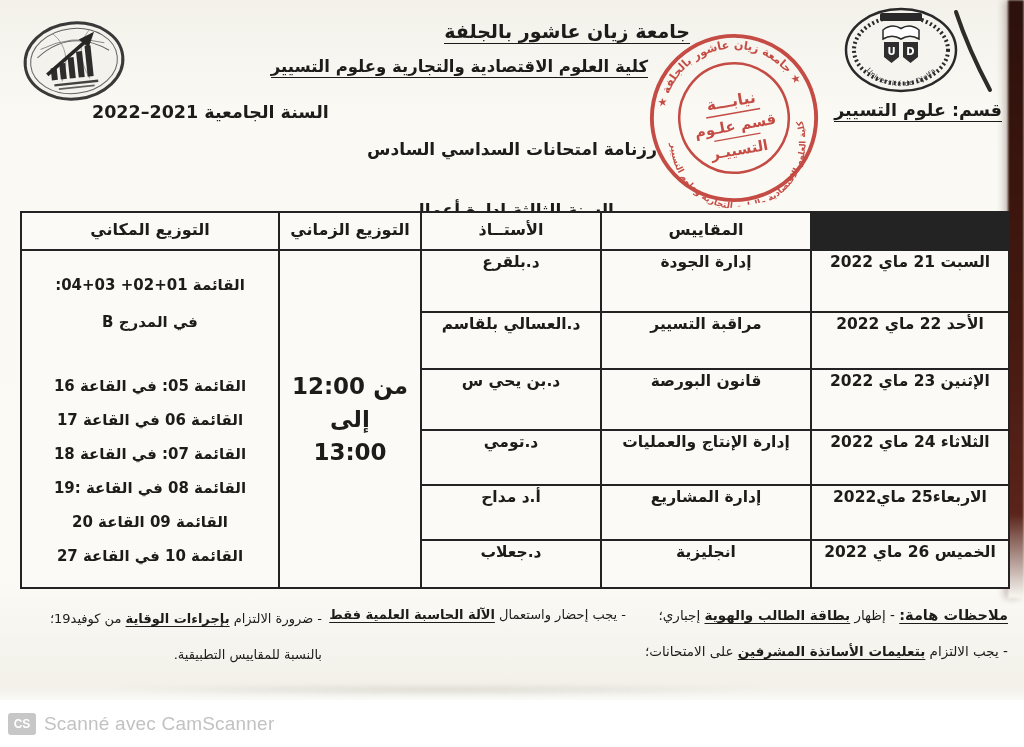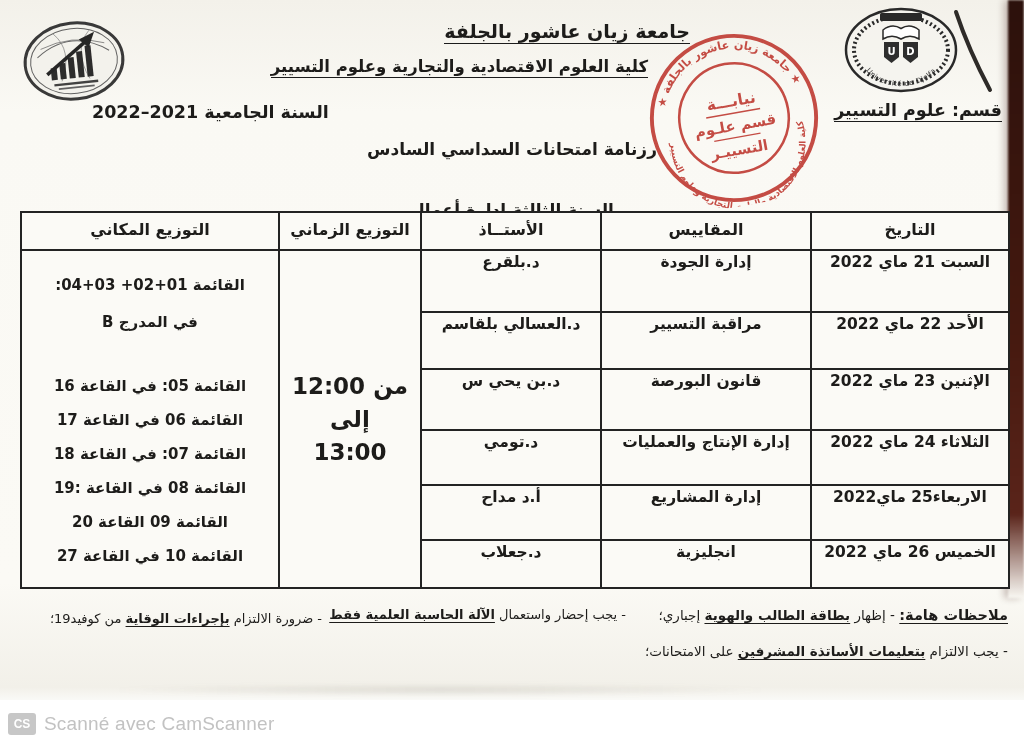--- a/index.html
+++ b/index.html
@@ -128,21 +128,20 @@
       <textPath href="#arcB" startOffset="50%" text-anchor="middle">كلية العلوم الاقتصادية والعلوم التجارية وعلوم التسيير</textPath>
     </text>
     <text class="stamp-text" x="90" y="78" text-anchor="middle" font-size="16">نيابـــة</text>
     <line x1="62" y1="85" x2="118" y2="85" stroke="#bf3a32" stroke-width="1.6"></line>
     <text class="stamp-text" x="90" y="103" text-anchor="middle" font-size="15">قسم علـوم</text>
     <line x1="66" y1="110" x2="114" y2="110" stroke="#bf3a32" stroke-width="1.3"></line>
     <text class="stamp-text" x="90" y="128" text-anchor="middle" font-size="15">التسييـر</text>
   </svg>
 
   <div class="exam-table">
-    <div class="cell th c1 r1">التاريخ</div>
     <div class="cell th c2 r1">المقاييس</div>
     <div class="cell th c3 r1">الأستــاذ</div>
     <div class="cell th c4 r1">التوزيع الزماني</div>
     <div class="cell th c5 r1">التوزيع المكاني</div>
 
     <div class="cell td c1 r2">السبت 21 ماي 2022</div>
     <div class="cell td c1 r3">الأحد 22 ماي 2022</div>
     <div class="cell td c1 r4">الإثنين 23 ماي 2022</div>
     <div class="cell td c1 r5">الثلاثاء 24 ماي 2022</div>
     <div class="cell td c1 r6">الاربعاء25 ماي2022</div>
@@ -195,20 +194,23 @@
   <div class="notes-mid note">
     <div>
       <span>- يجب إحضار واستعمال </span><span class="em">الآلة الحاسبة العلمية فقط</span><span></span>
     </div>
   </div>
 
   <div class="notes-left note">
     <div>
       <span>- ضرورة الالتزام </span><span class="em">بإجراءات الوقاية</span><span> من كوفيد19؛</span>
     </div>
+    <div>
+      <span>بالنسبة للمقاييس التطبيقية.</span>
+    </div>
   </div>
 
   <div class="footer">
     <span class="cs-badge">CS</span>
     <span class="cs-text">Scanné avec CamScanner</span>
   </div>
 
 </div>
 
 </body></html>

